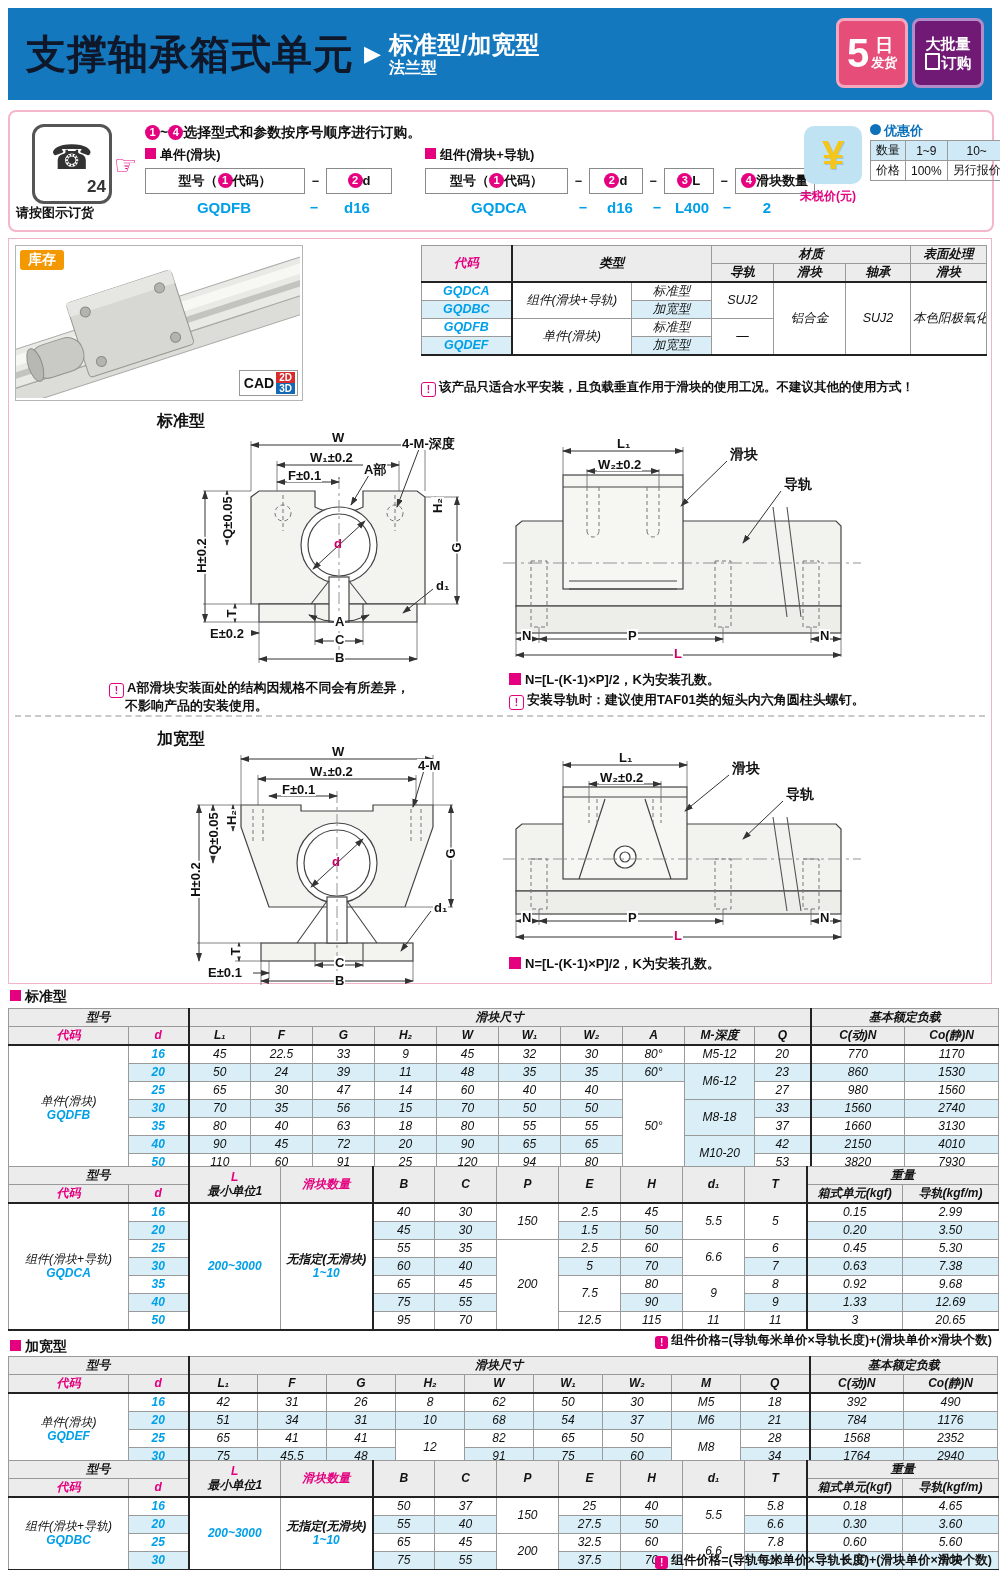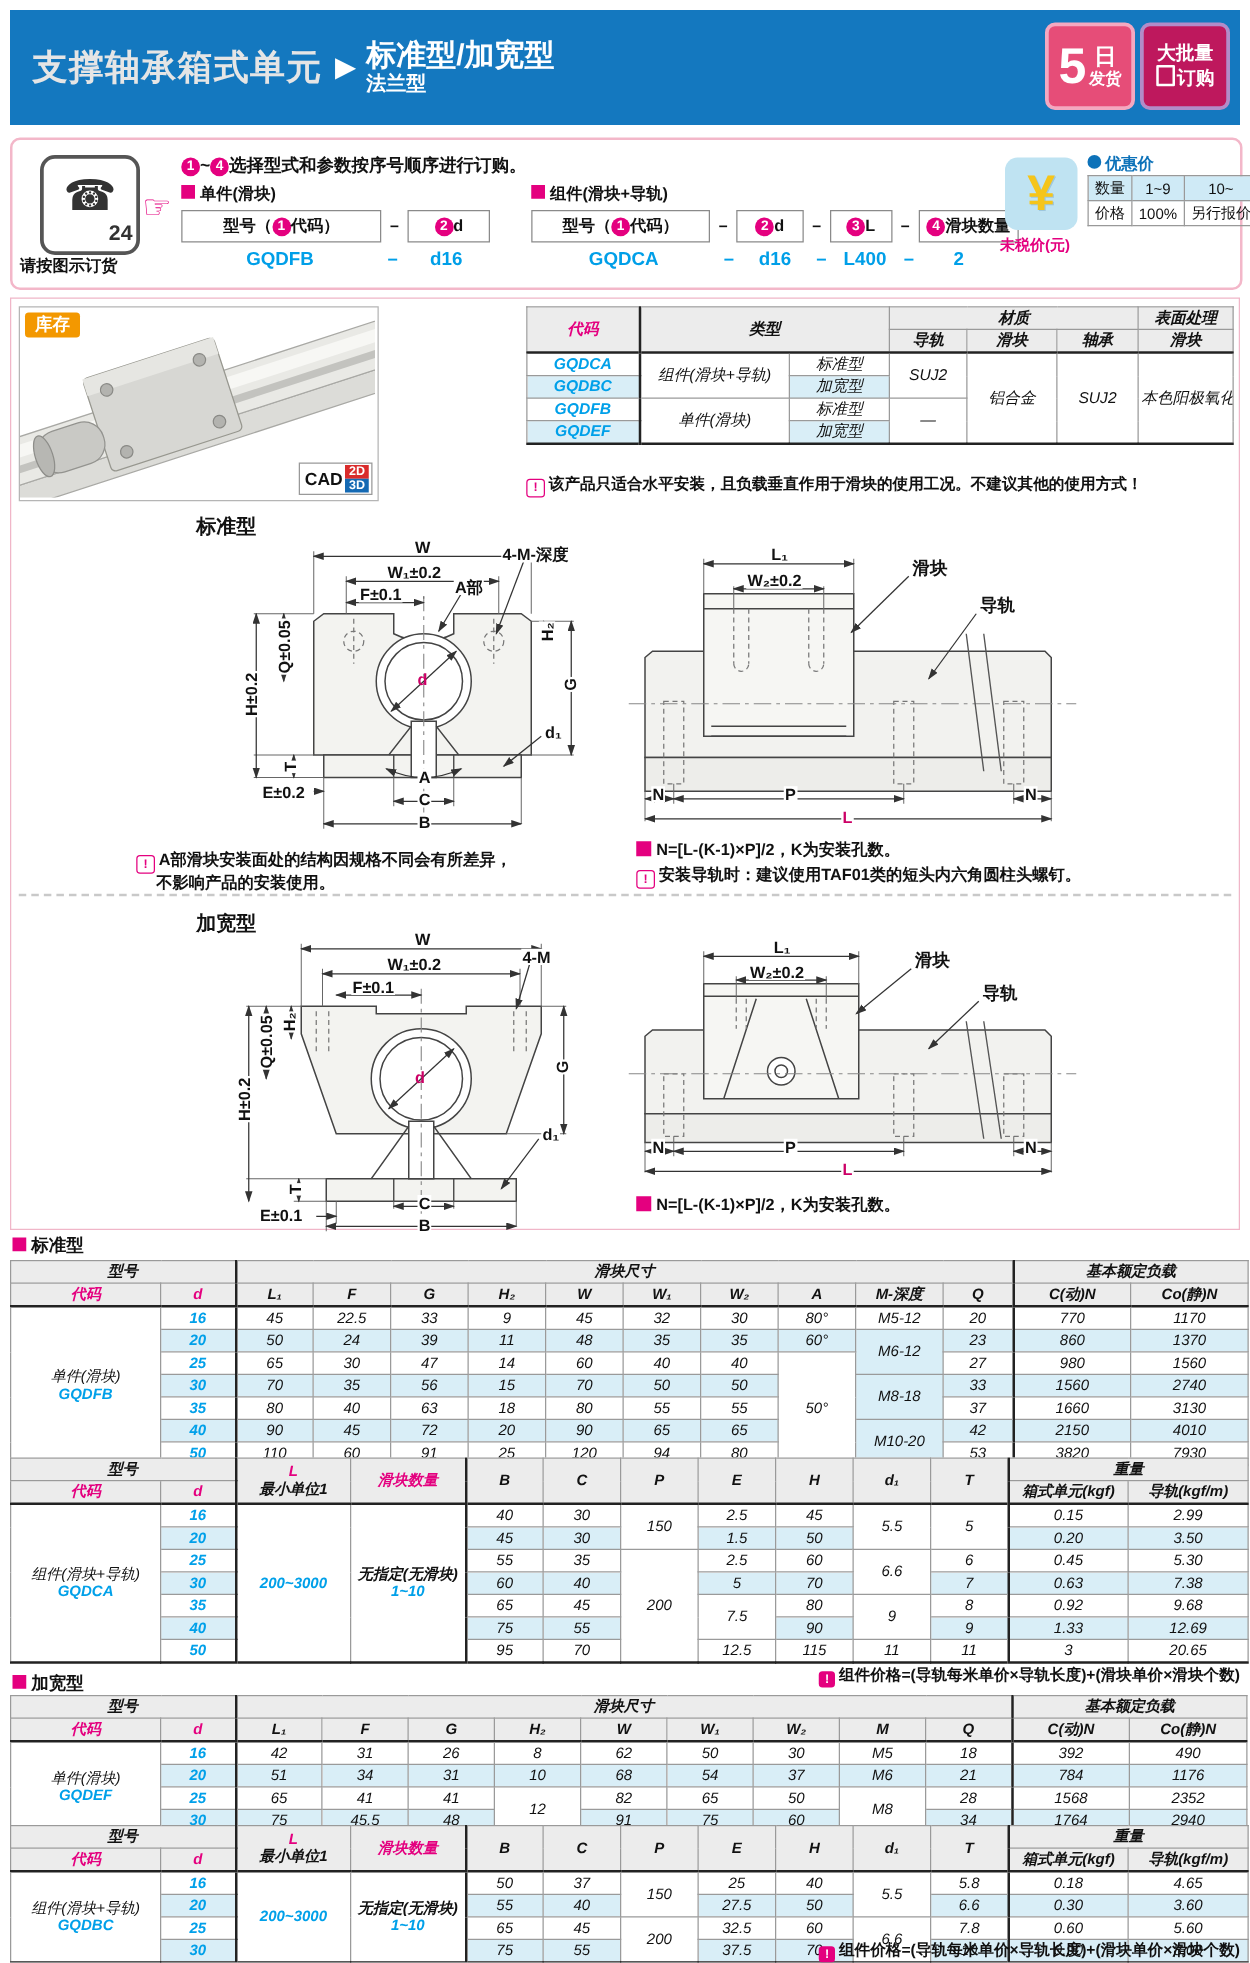--- a/index.html
+++ b/index.html
@@ -1,32 +1,32 @@
 <!DOCTYPE html>
 <html><head>
 <meta charset="utf-8">
 <style>
   html,body{margin:0;padding:0;}
   body{width:1000px;height:1570px;position:relative;background:#fff;
        font-family:"Liberation Sans","DejaVu Sans",sans-serif;color:#111;overflow:hidden;}
   .abs{position:absolute;}
   
   .hdr{position:absolute;left:8px;top:8px;width:984px;height:92px;background:#1478bf;display:flex;align-items:center;}
-  .hdr-title{color:#e5e5e5;font-size:28px;font-weight:bold;letter-spacing:1px;margin-left:18px;white-space:nowrap;}
+  .hdr-title{color:#0f172a;font-size:40px;font-weight:bold;letter-spacing:1px;margin-left:18px;white-space:nowrap;}
   .hdr-arrow{color:#fff;font-size:22px;margin:0 8px 0 10px;}
   .hdr-sub{color:#fff;line-height:1.15;}
   .hdr-sub .s1{font-size:24px;font-weight:bold;}
   .hdr-sub .s2{font-size:16px;font-weight:bold;}
   .badge{position:absolute;top:10px;height:64px;border-radius:8px;color:#fff;text-align:center;font-weight:bold;}
   .badge-ship{right:84px;width:66px;background:#e64d78;border:3px solid #f4a8c0;display:flex;align-items:center;justify-content:center;}
   .badge-ship .big{font-size:40px;line-height:1;}
   .badge-ship .cols{display:flex;flex-direction:column;margin-left:2px;}
   .badge-ship .d1{font-size:18px;line-height:1.1;}
   .badge-ship .d2{font-size:13px;line-height:1.1;}
-  .badge-bulk{right:8px;width:66px;background:#be185d;border:3px solid #b28cc9;display:flex;flex-direction:column;align-items:center;justify-content:center;font-size:15px;line-height:1.2;}
+  .badge-bulk{right:8px;width:66px;background:#701a75;border:3px solid #b28cc9;display:flex;flex-direction:column;align-items:center;justify-content:center;font-size:15px;line-height:1.2;}
   .doc-ico{display:inline-block;width:11px;height:13px;border:2px solid #fff;border-radius:1px;margin-right:2px;vertical-align:-2px;}
   
   .order-panel{position:absolute;left:8px;top:110px;width:982px;height:118px;border:2px solid #f3b7c9;border-radius:8px;background:#fff;}
   .phone-tile{position:absolute;left:22px;top:12px;width:74px;height:74px;border:3px solid #555;border-radius:12px;text-align:center;}
   .phone-glyph{font-size:34px;line-height:60px;color:#333;}
   .phone-24{position:absolute;right:3px;bottom:4px;font-size:17px;font-weight:bold;color:#333;}
   .phone-cap{position:absolute;left:6px;top:92px;width:110px;font-size:13px;font-weight:bold;}
   .hand{position:absolute;left:104px;top:38px;color:#e4007f;font-size:26px;font-weight:bold;}
   .instr{position:absolute;left:135px;top:12px;font-size:14px;font-weight:bold;}
   .cnum{display:inline-block;width:15px;height:15px;border-radius:50%;background:#e4007f;color:#fff;font-size:11px;line-height:15px;text-align:center;font-weight:bold;vertical-align:1px;}
@@ -575,21 +575,21 @@
         <td>24</td>
         <td>39</td>
         <td>11</td>
         <td>48</td>
         <td>35</td>
         <td>35</td>
         <td>60°</td>
         <td rowspan="2">M6-12</td>
         <td>23</td>
         <td class="tl">860</td>
-        <td>1370</td>
+        <td>1530</td>
       </tr>
       <tr>
         <td class="b">25</td>
         <td class="tl">65</td>
         <td>30</td>
         <td>47</td>
         <td>14</td>
         <td>60</td>
         <td>40</td>
         <td>40</td>

